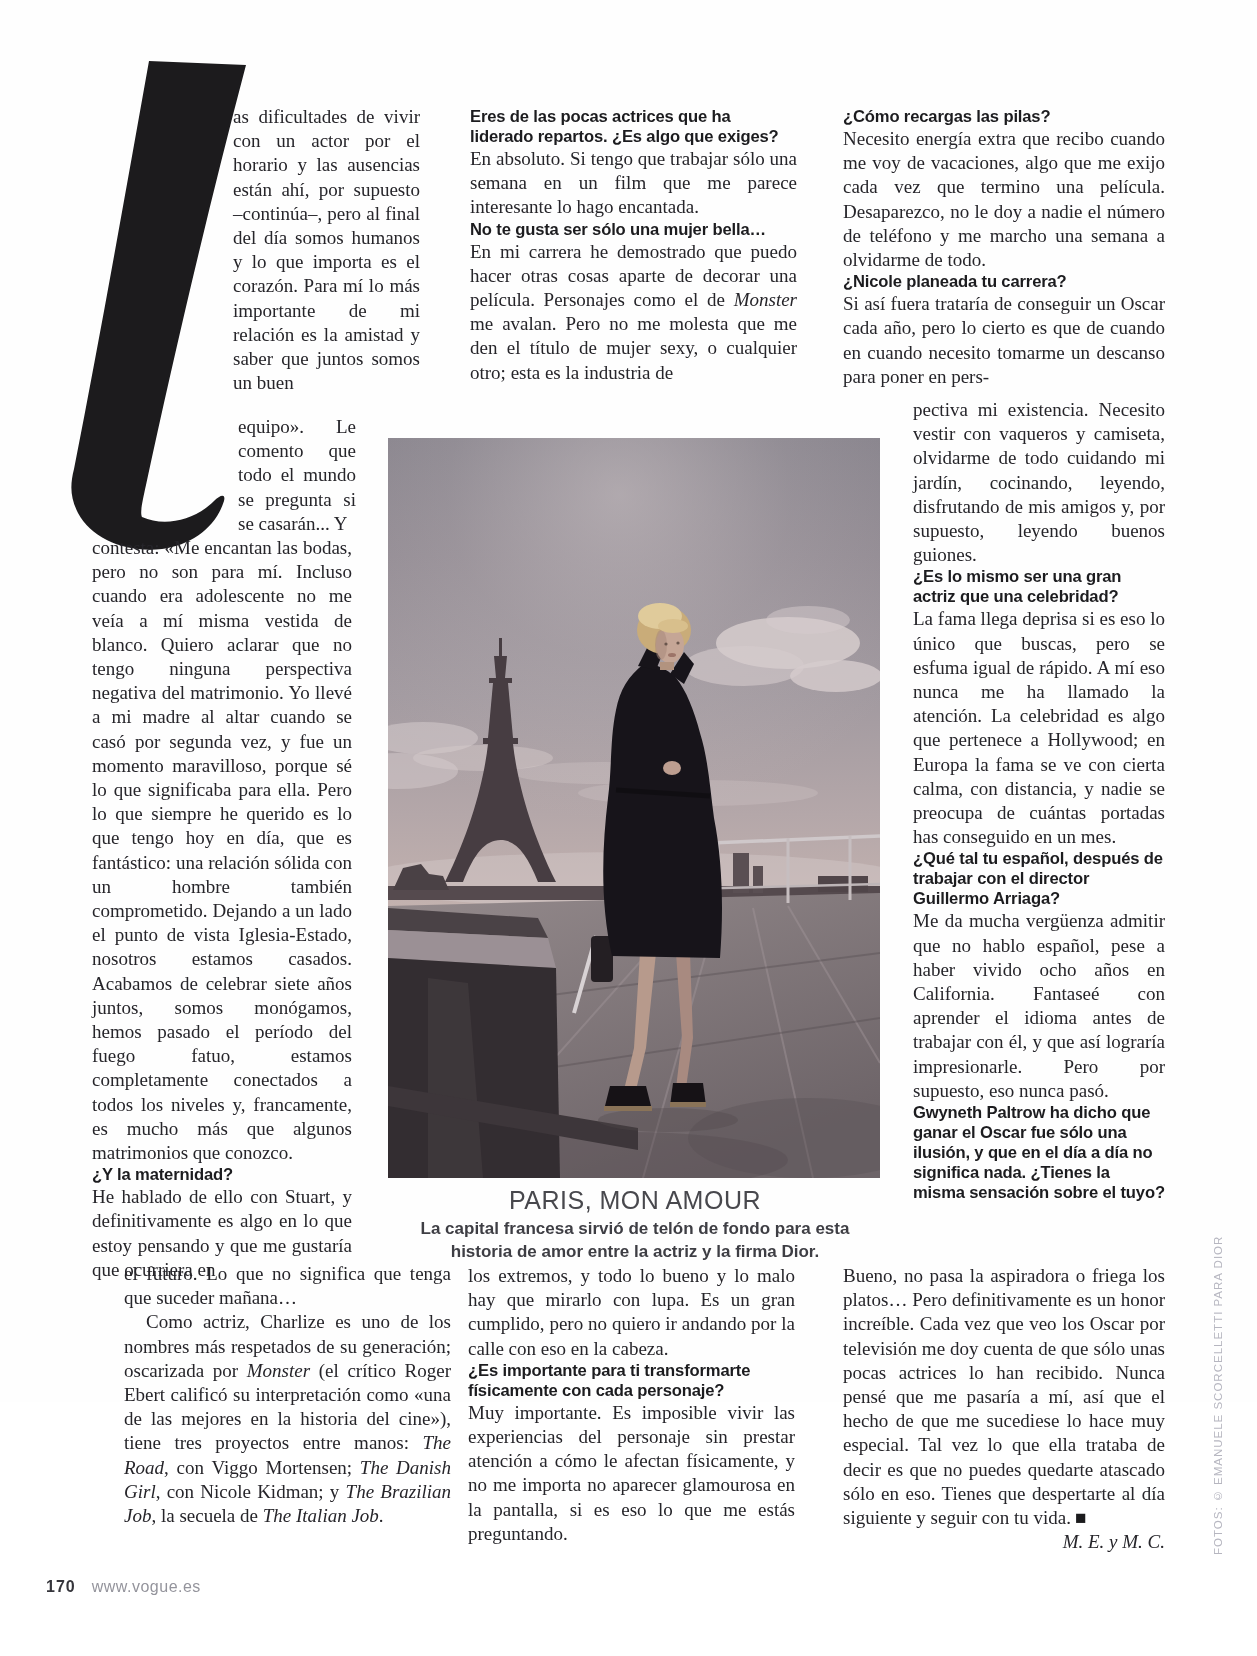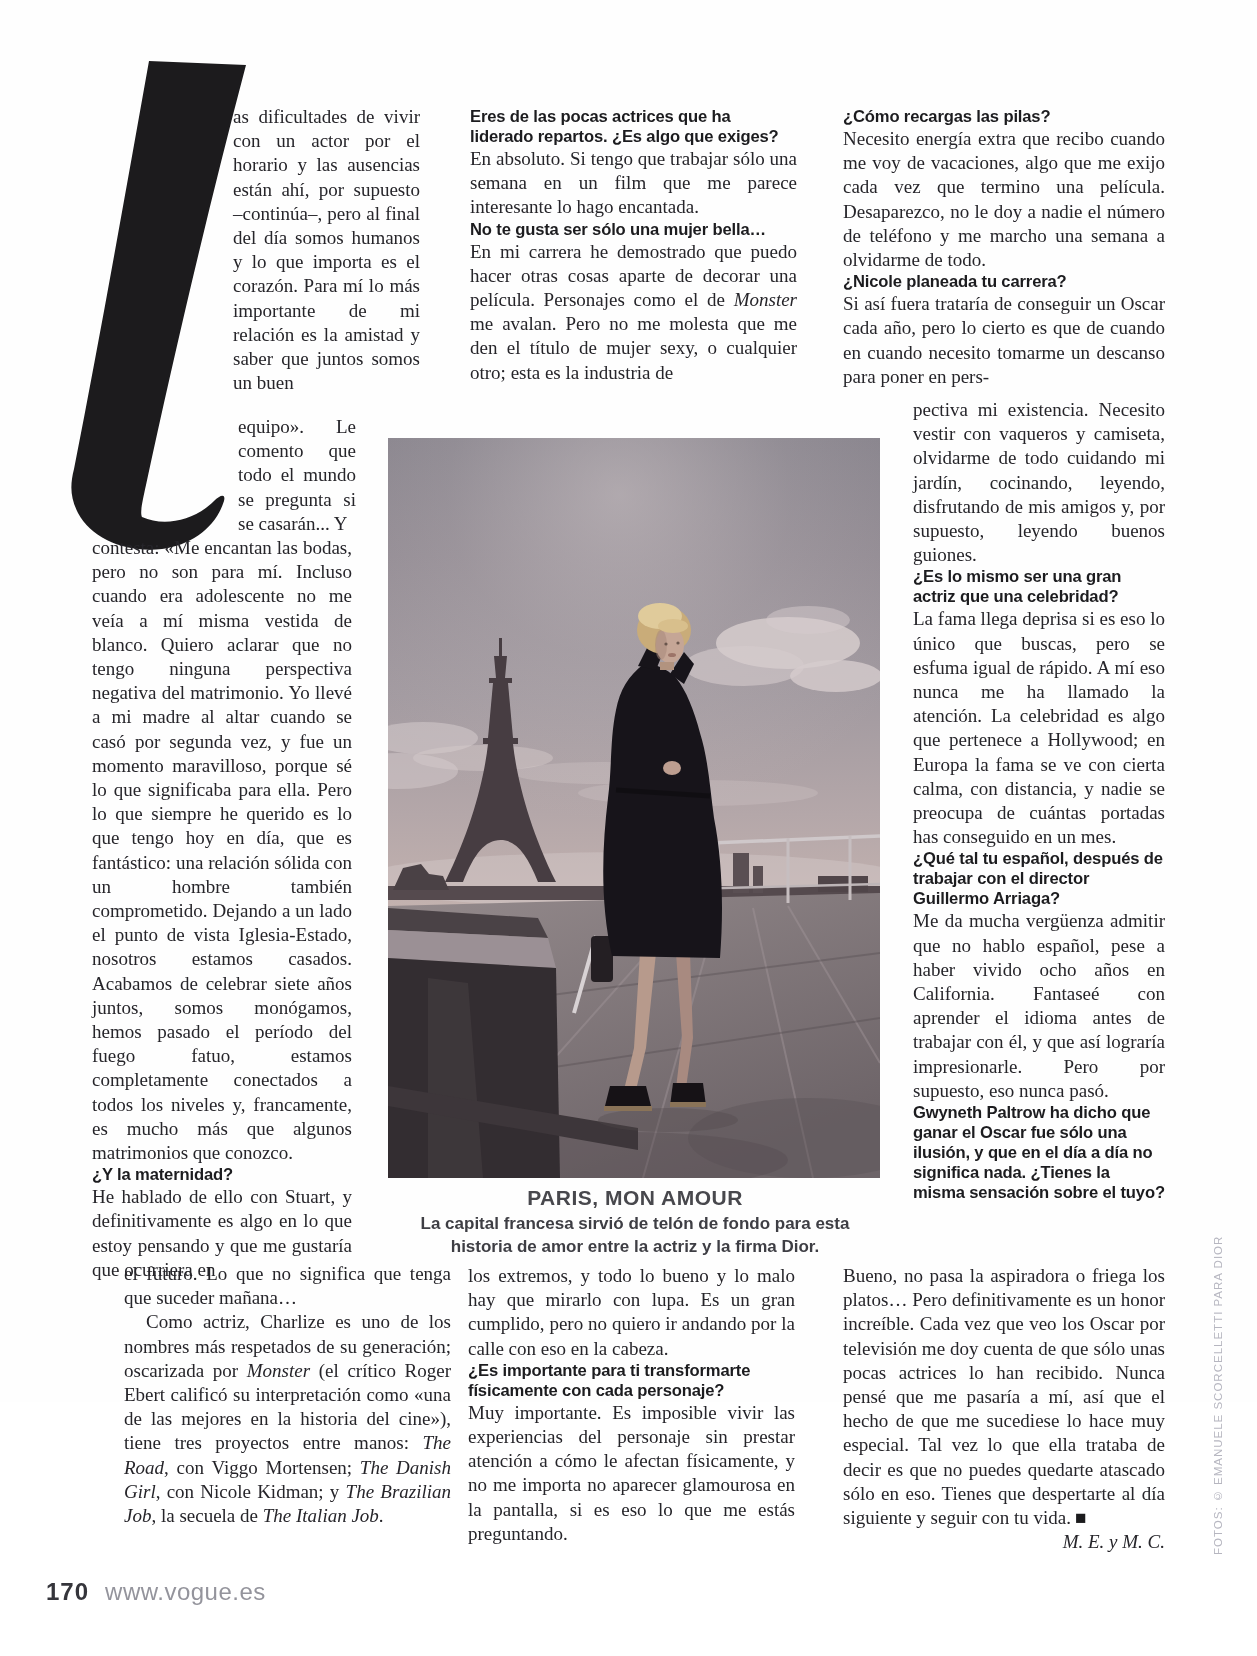--- a/index.html
+++ b/index.html
@@ -10,25 +10,25 @@
              font-size:19px;line-height:24.2px;color:#26252a;hyphens:auto;-webkit-hyphens:auto;}
   .col-block p{margin:0;}
   p.q{font-family:"Liberation Sans",sans-serif;font-weight:bold;font-size:16.6px;
       color:#1c1c1f;letter-spacing:-0.15px;line-height:20px;text-align:left;}
   .run-italic{font-style:italic;}
   .indent{text-indent:22px;}
   .dropcap-svg{position:absolute;left:34px;top:50px;width:222px;height:540px;}
   .photo{position:absolute;left:388px;top:438px;width:492px;height:740px;}
   .caption{position:absolute;left:420px;top:1186px;width:430px;text-align:center;
            font-family:"Liberation Sans",sans-serif;color:#414146;}
-  .caption .cap-title{font-size:21px;letter-spacing:0.5px;color:#48484d;margin:0 0 2px 0;font-weight:bold;}
+  .caption .cap-title{font-size:25px;letter-spacing:0.5px;color:#48484d;margin:0 0 2px 0;font-weight:normal;}
   .caption .cap-body{font-size:17px;line-height:23px;color:#3e3e44;margin:0;font-weight:bold;}
   .endmark{display:inline-block;margin-left:4px;color:#1b1b1d;}
   .signature{float:right;font-style:italic;color:#26252a;}
-  .footer{position:absolute;left:46px;top:1578px;font-family:"Liberation Sans",sans-serif;font-size:24px;}
+  .footer{position:absolute;left:46px;top:1578px;font-family:"Liberation Sans",sans-serif;font-size:16px;}
   .footer .pagenum{font-weight:bold;color:#35353b;letter-spacing:1px;}
   .footer .site{color:#94949c;margin-left:16px;letter-spacing:0.5px;}
   .credit{position:absolute;left:1212px;top:1180px;height:375px;
           writing-mode:vertical-rl;transform:rotate(180deg);
           font-family:"Liberation Sans",sans-serif;font-size:11.5px;letter-spacing:1px;
           color:#b6b6c0;white-space:nowrap;}
 </style>
 </head>
 <body>
 

